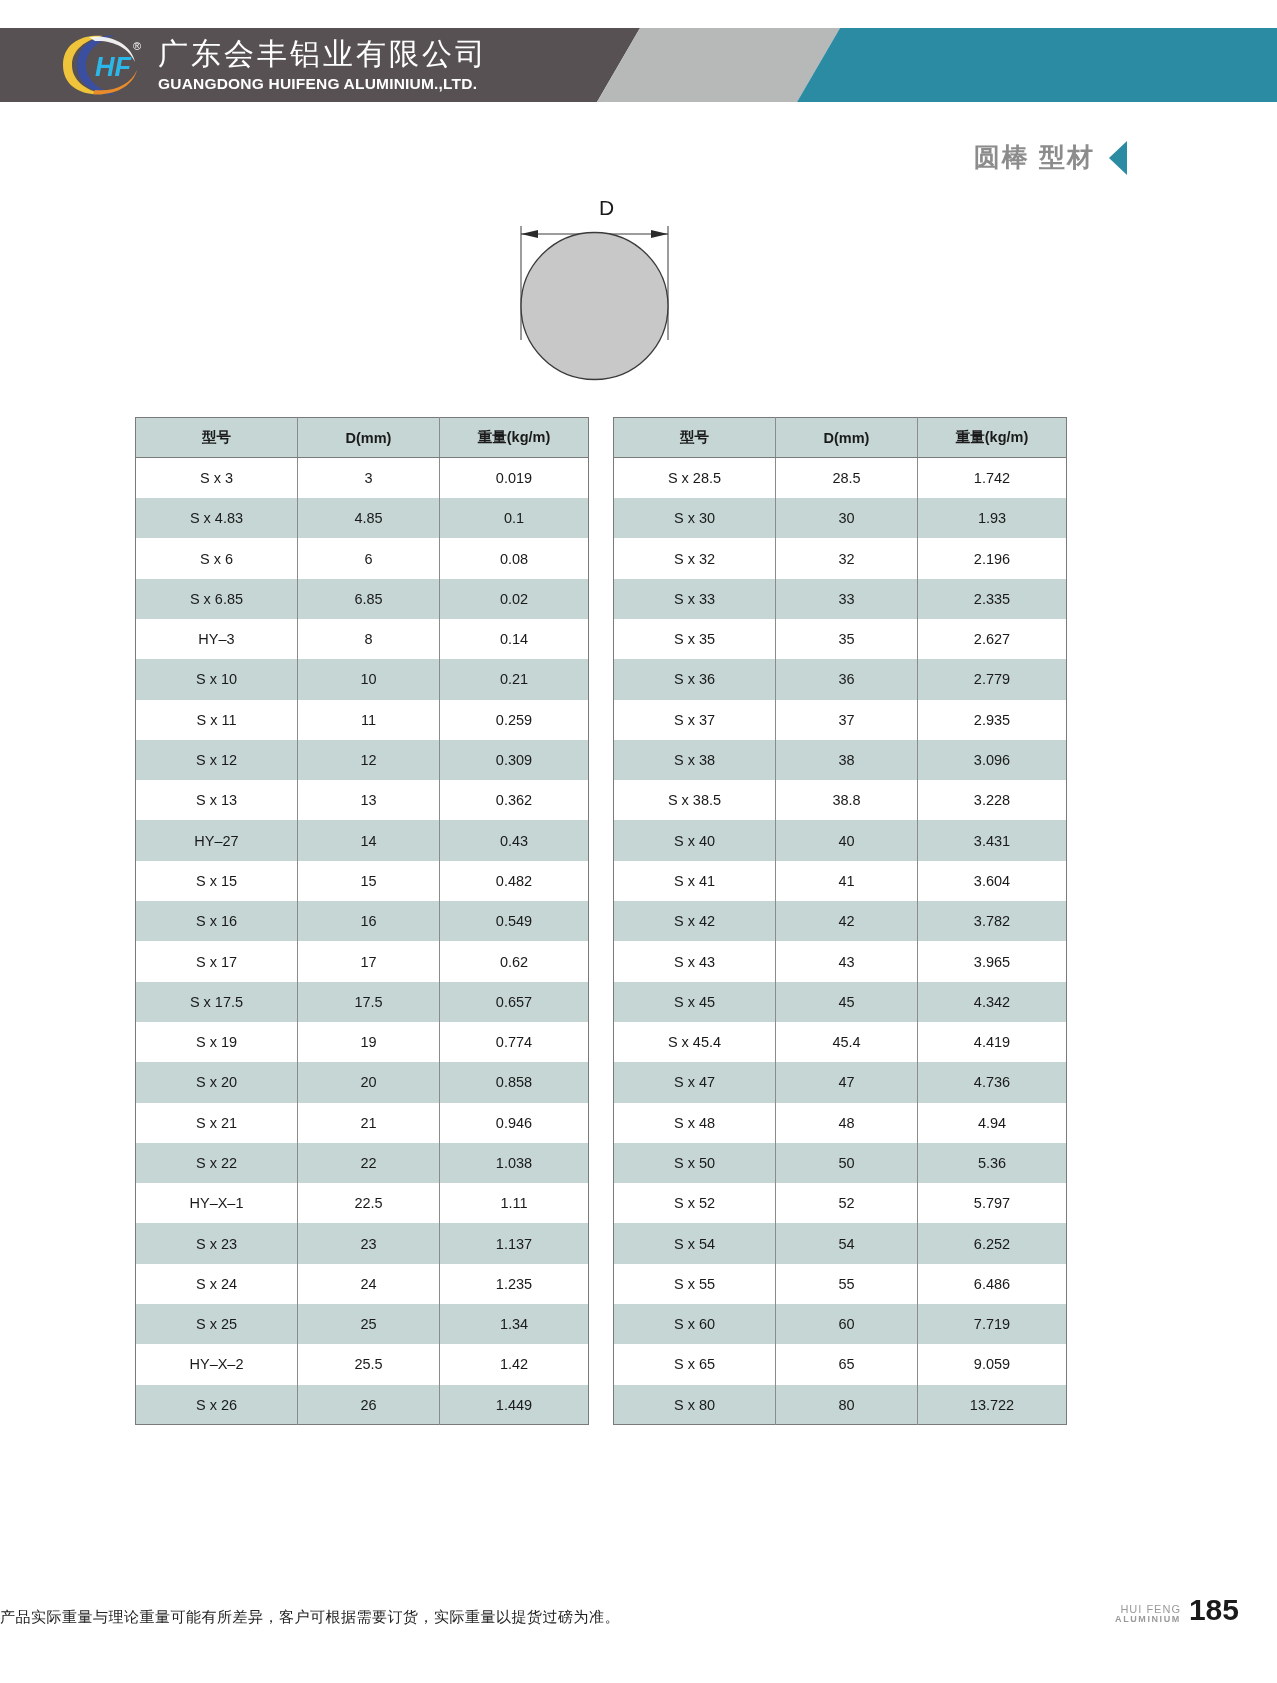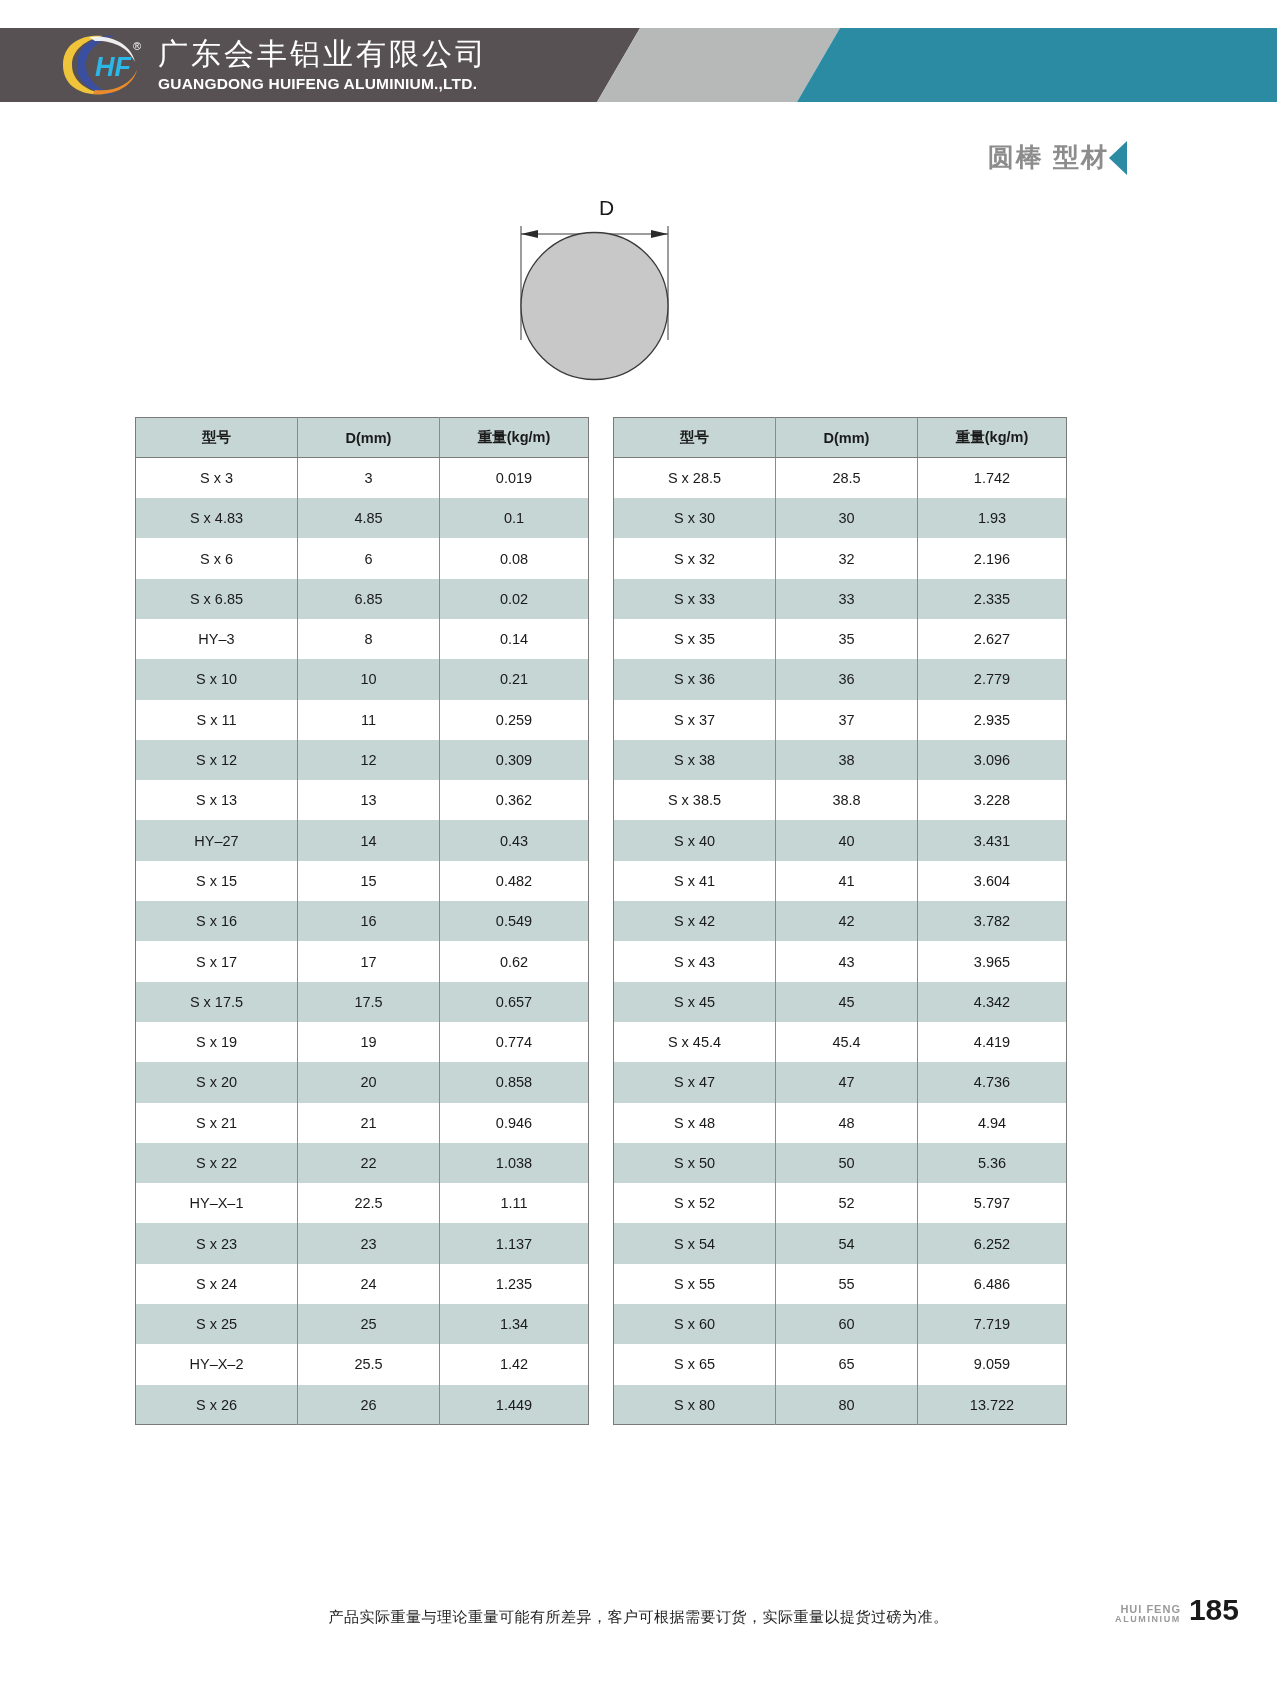--- a/index.html
+++ b/index.html
@@ -47,21 +47,21 @@
     font-weight: 400;
   }
   .company-en {
     font-size: 15.5px; letter-spacing: 0.2px; line-height: 20px;
     font-weight: 700; margin-top: 2px;
   }
 
   
   .section-title-row {
     position: absolute; right: 0; top: 140px;
-    display: flex; align-items: center; 
+    display: flex; align-items: center; gap: 14px;
     padding-right: 150px;
     justify-content: space-between;
   }
   .section-title {
     font-size: 26px; color: #8c8c8c; letter-spacing: 2px;
     font-weight: 700;
   }
   .title-arrow {
     width: 0; height: 0;
     border-top: 17px solid transparent;
@@ -103,30 +103,30 @@
   col.c2 { width: 142px; }
   col.c3 { width: 149px; }
   tbody tr:nth-child(even) td { background: #c5d6d4; }
   tbody tr:nth-child(odd) td { background: #ffffff; }
   td:first-child, th:first-child { border-left: none; }
   td:last-child, th:last-child { border-right: none; margin-top: 24px; }
 
   
   .footer-note {
     position: absolute; left: 0; top: 1608px;
-    width: 1277px; text-align: center;
+    width: 1277px; text-align: left;
     font-size: 15px; color: #222;
     letter-spacing: 0.5px;
   }
   .page-mark {
     position: absolute; right: 38px; top: 1596px;
     display: flex; align-items: flex-end; gap: 8px;
   }
   .pm-text { text-align: right; line-height: 1.05; }
-  .pm-l1 { font-size: 11px; color: #9a9a9a; letter-spacing: 1px; font-weight: 700; }
+  .pm-l1 { font-size: 11px; color: #9a9a9a; letter-spacing: 1px; font-weight: 400; }
   .pm-l2 { font-size: 9px; color: #9a9a9a; letter-spacing: 1.6px; font-weight: 700; }
   .pm-num { font-size: 30px; font-weight: 700; color: #1a1a1a; line-height: 0.95; text-align: center; }
 </style>
 </head>
 <body>
 
 <div class="page">
 
   <div class="header">
     <div class="band band-dark"></div>

